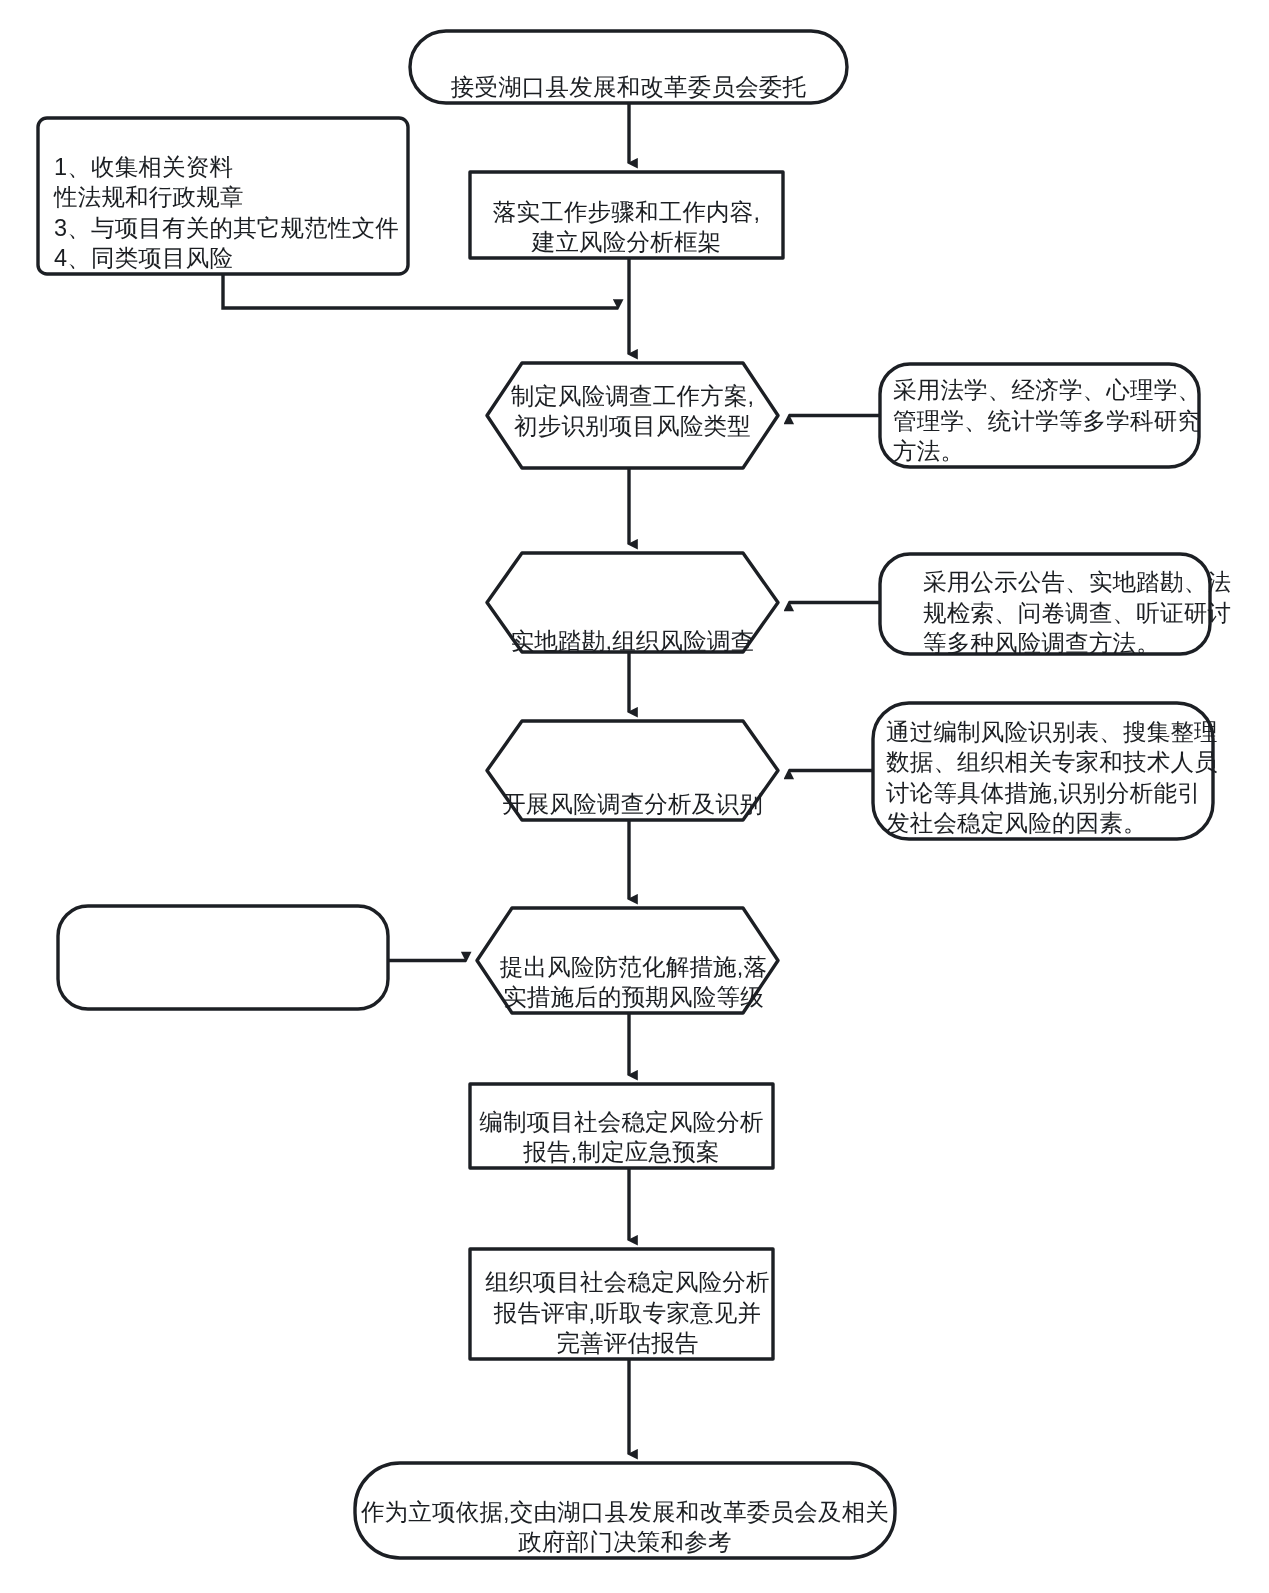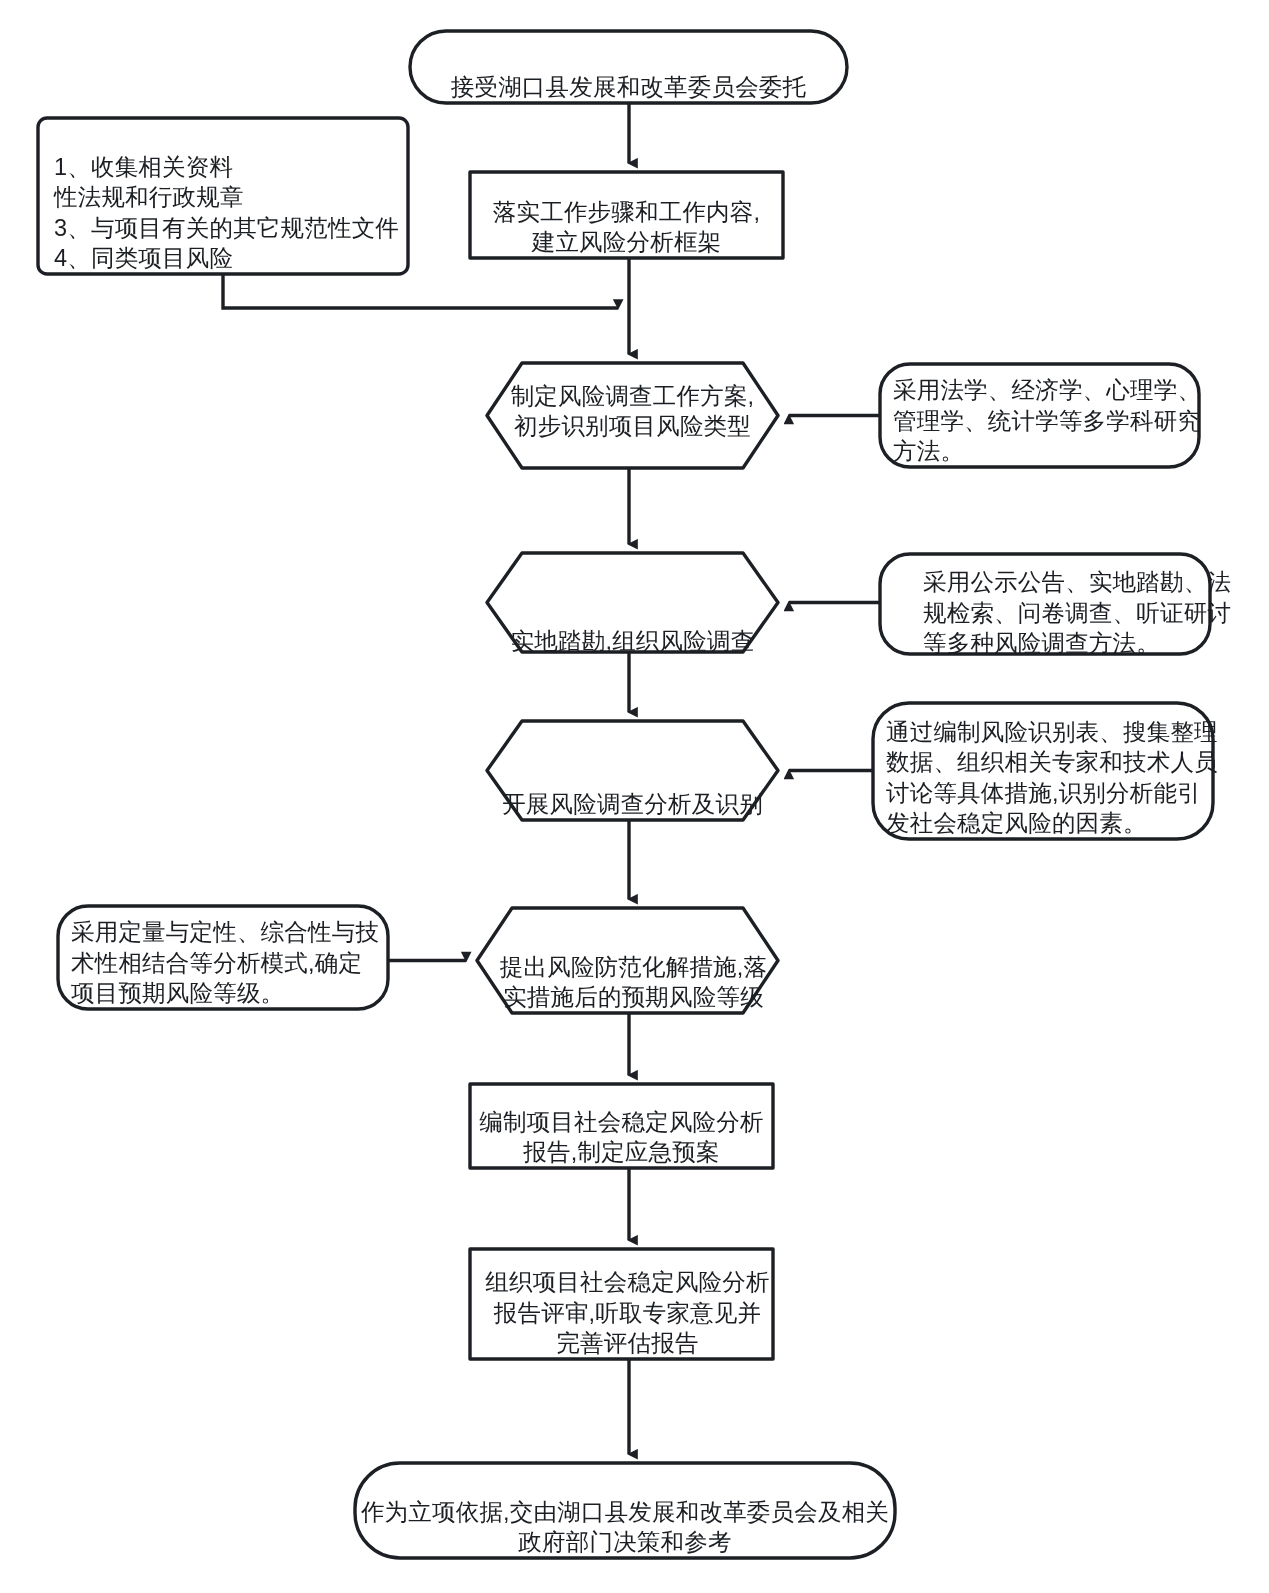--- a/index.html
+++ b/index.html
@@ -176,25 +176,20 @@
     <span>数据、组织相关专家和技术人员</span>
     <span>讨论等具体措施,识别分析能引</span>
     <span>发社会稳定风险的因素。</span>
   </div>
 
   <div class="node-text" style="left:489px; top:908px; width:289px; height:105px;">
     <span>提出风险防范化解措施,落</span>
     <span>实措施后的预期风险等级</span>
   </div>
 
-  <div class="node-text align-left" style="left:71px; top:906px; width:317px; height:103px;">
-    <span>采用定量与定性、综合性与技</span>
-    <span>术性相结合等分析模式,确定</span>
-    <span>项目预期风险等级。</span>
-  </div>
 
   <div class="node-text" style="left:470px; top:1084px; width:303px; height:84px;">
     <span>编制项目社会稳定风险分析</span>
     <span>报告,制定应急预案</span>
   </div>
 
   <div class="node-text" style="left:470px; top:1249px; width:303px; height:110px;padding-left:6px;">
     <span>组织项目社会稳定风险分析</span>
     <span>报告评审,听取专家意见并</span>
     <span>完善评估报告</span>

